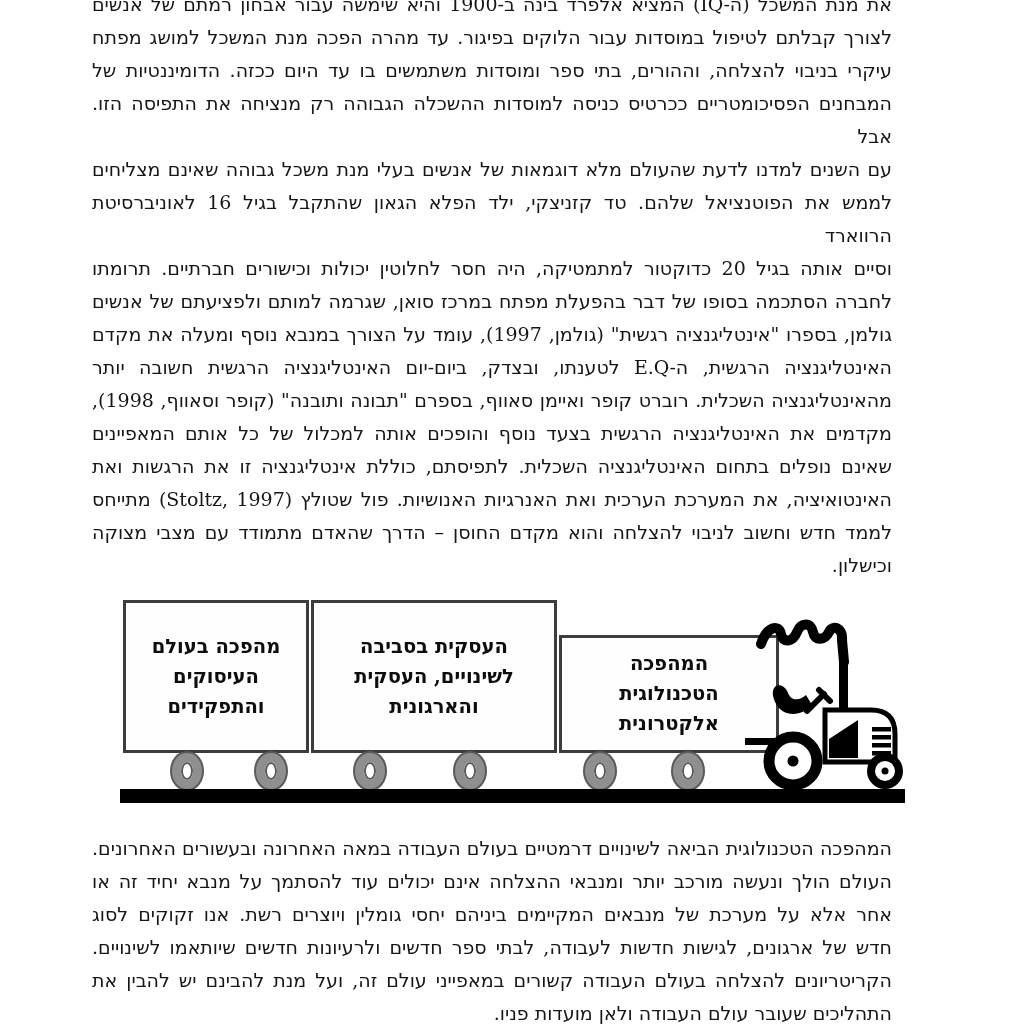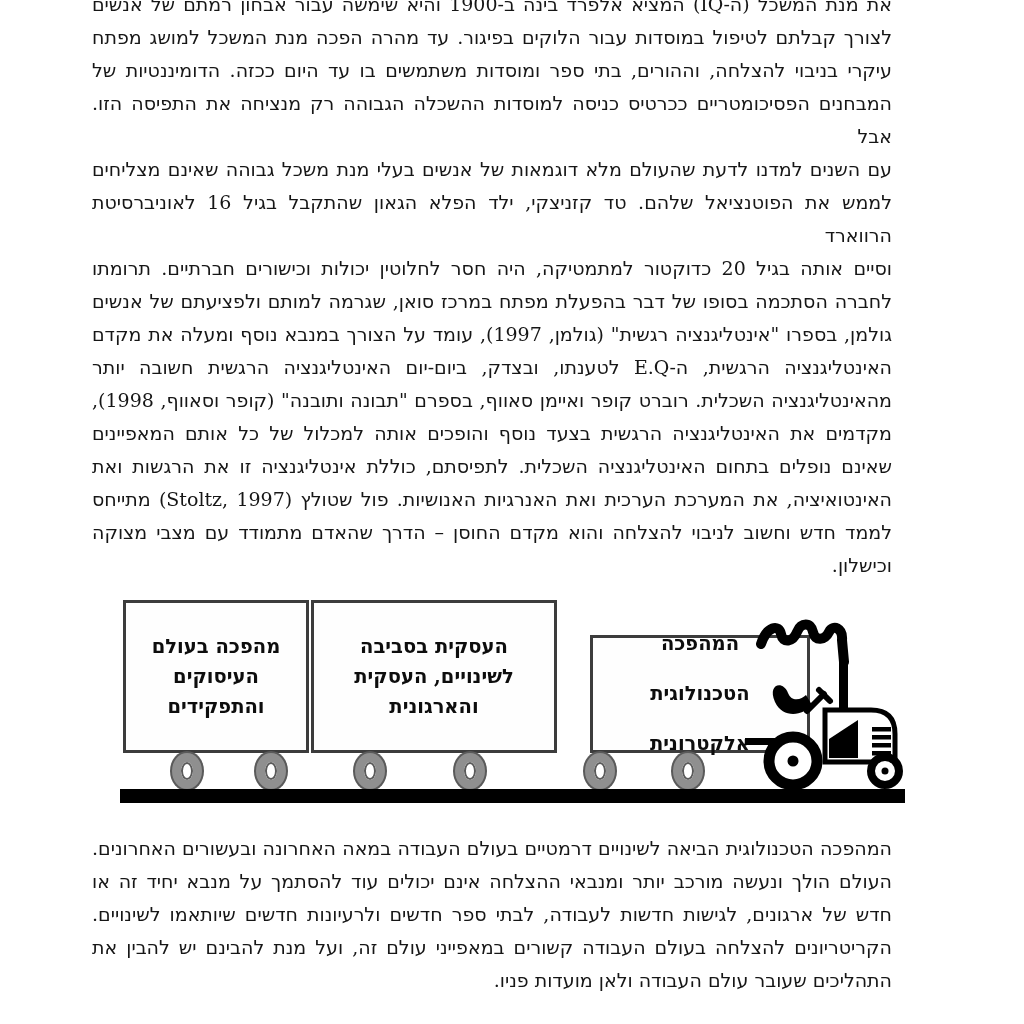--- a/index.html
+++ b/index.html
@@ -24,21 +24,21 @@
   .pl-right{text-align-last:right;}
   
   .diagram{position:absolute;left:0;top:590px;width:1024px;height:230px;}
   .wagon{
     position:absolute;box-sizing:border-box;
     border:3px solid #3c3c3c;background:#fefefe;
     display:flex;flex-direction:column;justify-content:center;align-items:center;
   }
   .wagon-c{left:123px;top:10px;width:186px;height:153px;}
   .wagon-b{left:311px;top:10px;width:246px;height:153px;}
-  .wagon-a{left:590px;top:45px;width:220px;height:118px;gap:20px;}
+  .wagon-a{left:559px;top:45px;width:220px;height:118px;}
   .wagon-line{
     direction:rtl;text-align:center;font-weight:700;
     font-size:19.5px;line-height:30px;color:#0d0d0d;
   }
   .wheel{
     position:absolute;top:163px;width:30px;height:36px;
     box-sizing:border-box;border-radius:50%;
     background:#ffffff;border:9px solid #8f8f8f;
     box-shadow:0 0 0 2px #5a5a5a, inset 0 0 0 2px #5a5a5a;
   }
@@ -130,18 +130,19 @@
       <circle cx="48" cy="151" r="5.5" fill="#000"></circle>
 
       <circle cx="140" cy="161" r="14" fill="#fff" stroke="#000" stroke-width="8"></circle>
       <circle cx="140" cy="161" r="3.5" fill="#000"></circle>
     </svg>
   </div>
 
   <div class="textblock tb3">
     <div class="pline">המהפכה הטכנולוגית הביאה לשינויים דרמטיים בעולם העבודה במאה האחרונה ובעשורים האחרונים.</div>
     <div class="pline">העולם הולך ונעשה מורכב יותר ומנבאי ההצלחה אינם יכולים עוד להסתמך על מנבא יחיד זה או</div>
+    <div class="pline">אחר אלא על מערכת של מנבאים המקיימים ביניהם יחסי גומלין ויוצרים רשת. אנו זקוקים לסוג</div>
     <div class="pline">חדש של ארגונים, לגישות חדשות לעבודה, לבתי ספר חדשים ולרעיונות חדשים שיותאמו לשינויים.</div>
     <div class="pline">הקריטריונים להצלחה בעולם העבודה קשורים במאפייני עולם זה, ועל מנת להבינם יש להבין את</div>
     <div class="pline pl-right">התהליכים שעובר עולם העבודה ולאן מועדות פניו.</div>
   </div>
 
 </div>
 
 </body></html>

